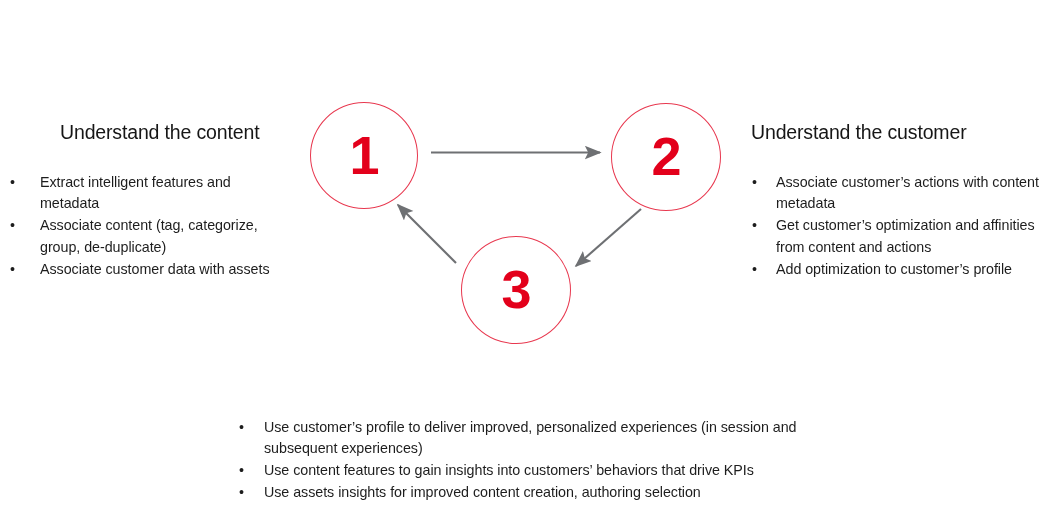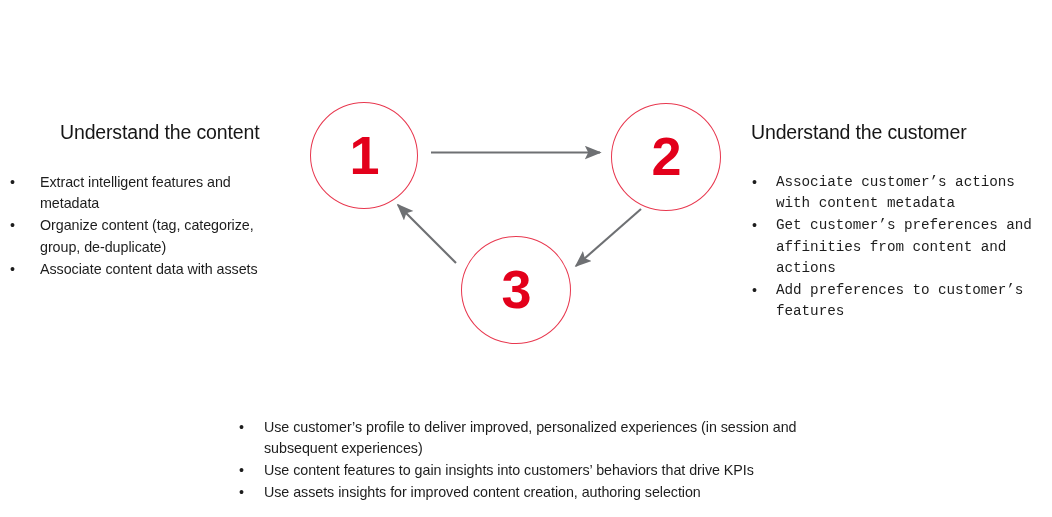--- a/index.html
+++ b/index.html
@@ -70,21 +70,21 @@
     width: 280px;
   }
   #bullets-left li .bullet-text { padding-left: 30px; }
 
   
   #bullets-right {
     left: 752px;
     top: 172px;
     width: 295px;
   }
-  #bullets-right li .bullet-text { padding-left: 24px; font-family: Liberation Mono, monospace; }
+  #bullets-right li .bullet-text { padding-left: 24px; }
 
   
   #bullets-bottom {
     left: 239px;
     top: 417px;
     width: 600px;
   }
   #bullets-bottom li .bullet-text { padding-left: 25px; }
 
   
@@ -129,42 +129,42 @@
 
   <div class="heading" id="heading-left">Understand the content</div>
 
   <ul class="bullets" id="bullets-left">
     <li>
       <span class="bullet-dot">•</span>
       <span class="bullet-text">Extract intelligent features and metadata</span>
     </li>
     <li>
       <span class="bullet-dot">•</span>
-      <span class="bullet-text">Organize content (tag, categorize, group, de-duplicate)</span>
-    </li>
-    <li>
-      <span class="bullet-dot">•</span>
-      <span class="bullet-text">Associate content data with assets</span>
+      <span class="bullet-text">Associate content (tag, categorize, group, de-duplicate)</span>
+    </li>
+    <li>
+      <span class="bullet-dot">•</span>
+      <span class="bullet-text">Associate customer data with assets</span>
     </li>
   </ul>
 
   <div class="heading" id="heading-right">Understand the customer</div>
 
   <ul class="bullets" id="bullets-right">
     <li>
       <span class="bullet-dot">•</span>
       <span class="bullet-text">Associate customer’s actions with content metadata</span>
     </li>
     <li>
       <span class="bullet-dot">•</span>
-      <span class="bullet-text">Get customer’s preferences and affinities from content and actions</span>
-    </li>
-    <li>
-      <span class="bullet-dot">•</span>
-      <span class="bullet-text">Add preferences to customer’s features</span>
+      <span class="bullet-text">Get customer’s optimization and affinities from content and actions</span>
+    </li>
+    <li>
+      <span class="bullet-dot">•</span>
+      <span class="bullet-text">Add optimization to customer’s profile</span>
     </li>
   </ul>
 
 
   <ul class="bullets" id="bullets-bottom">
     <li>
       <span class="bullet-dot">•</span>
       <span class="bullet-text">Use customer’s profile to deliver improved, personalized experiences (in session and subsequent experiences)</span>
     </li>
     <li>

